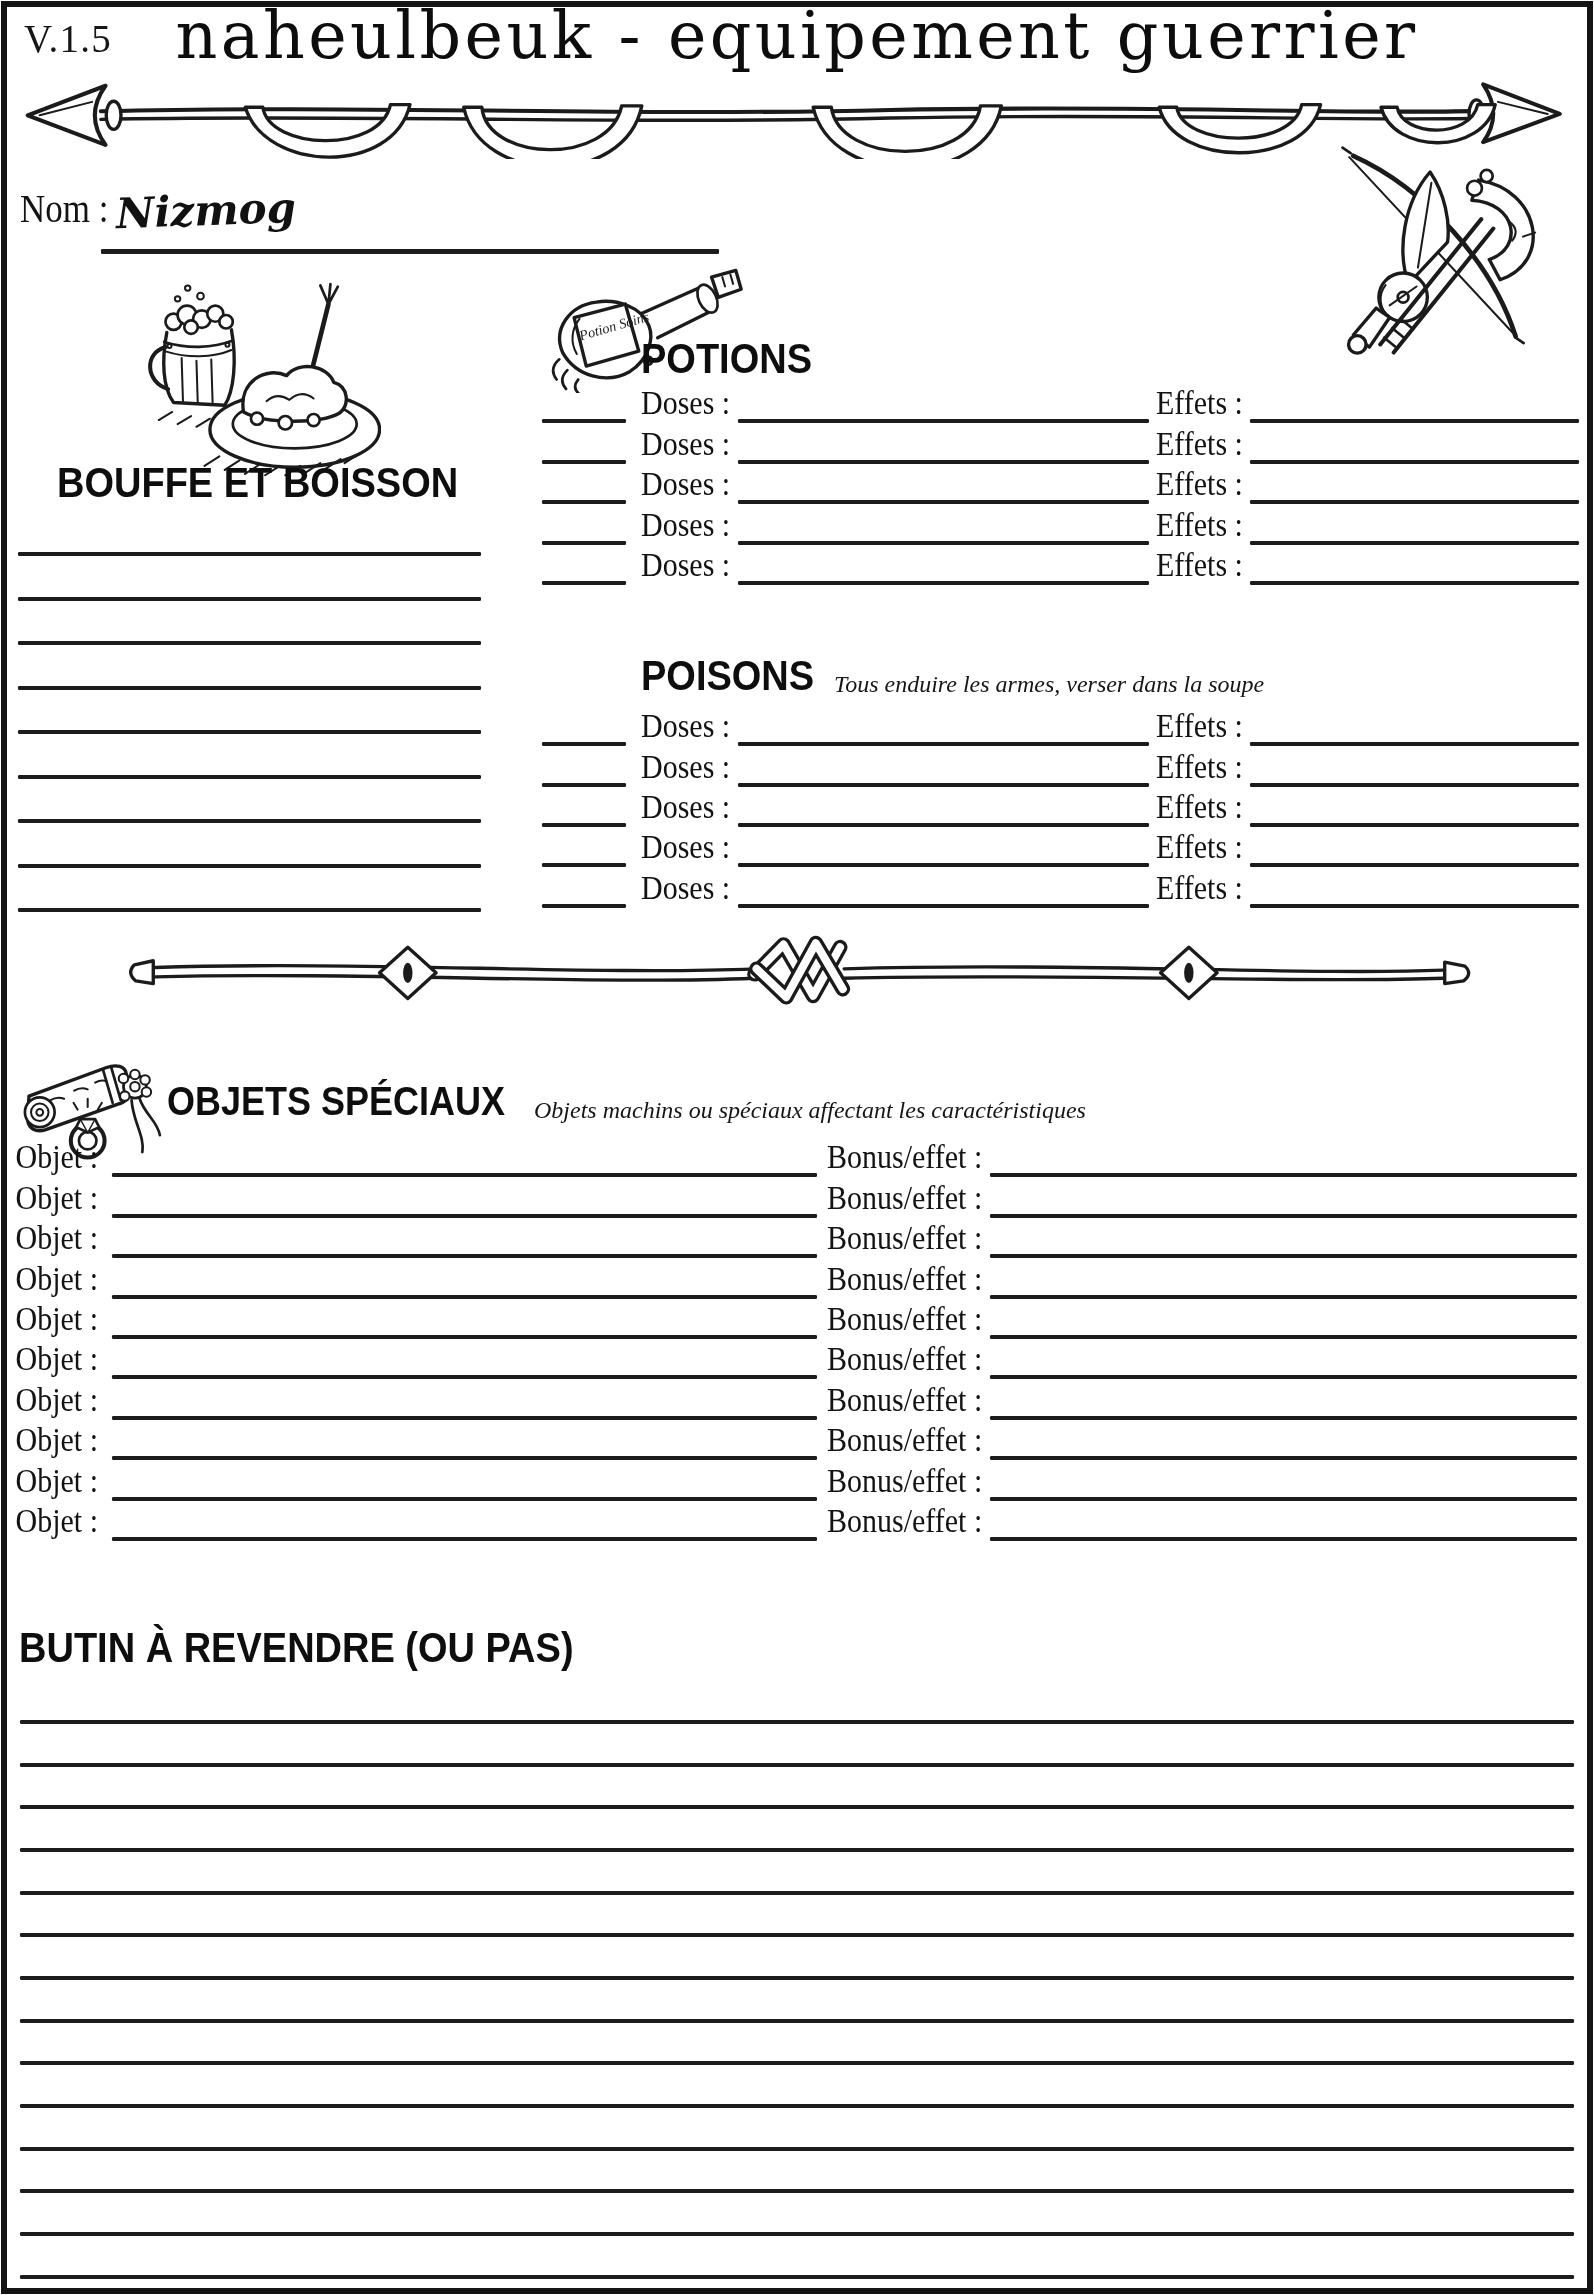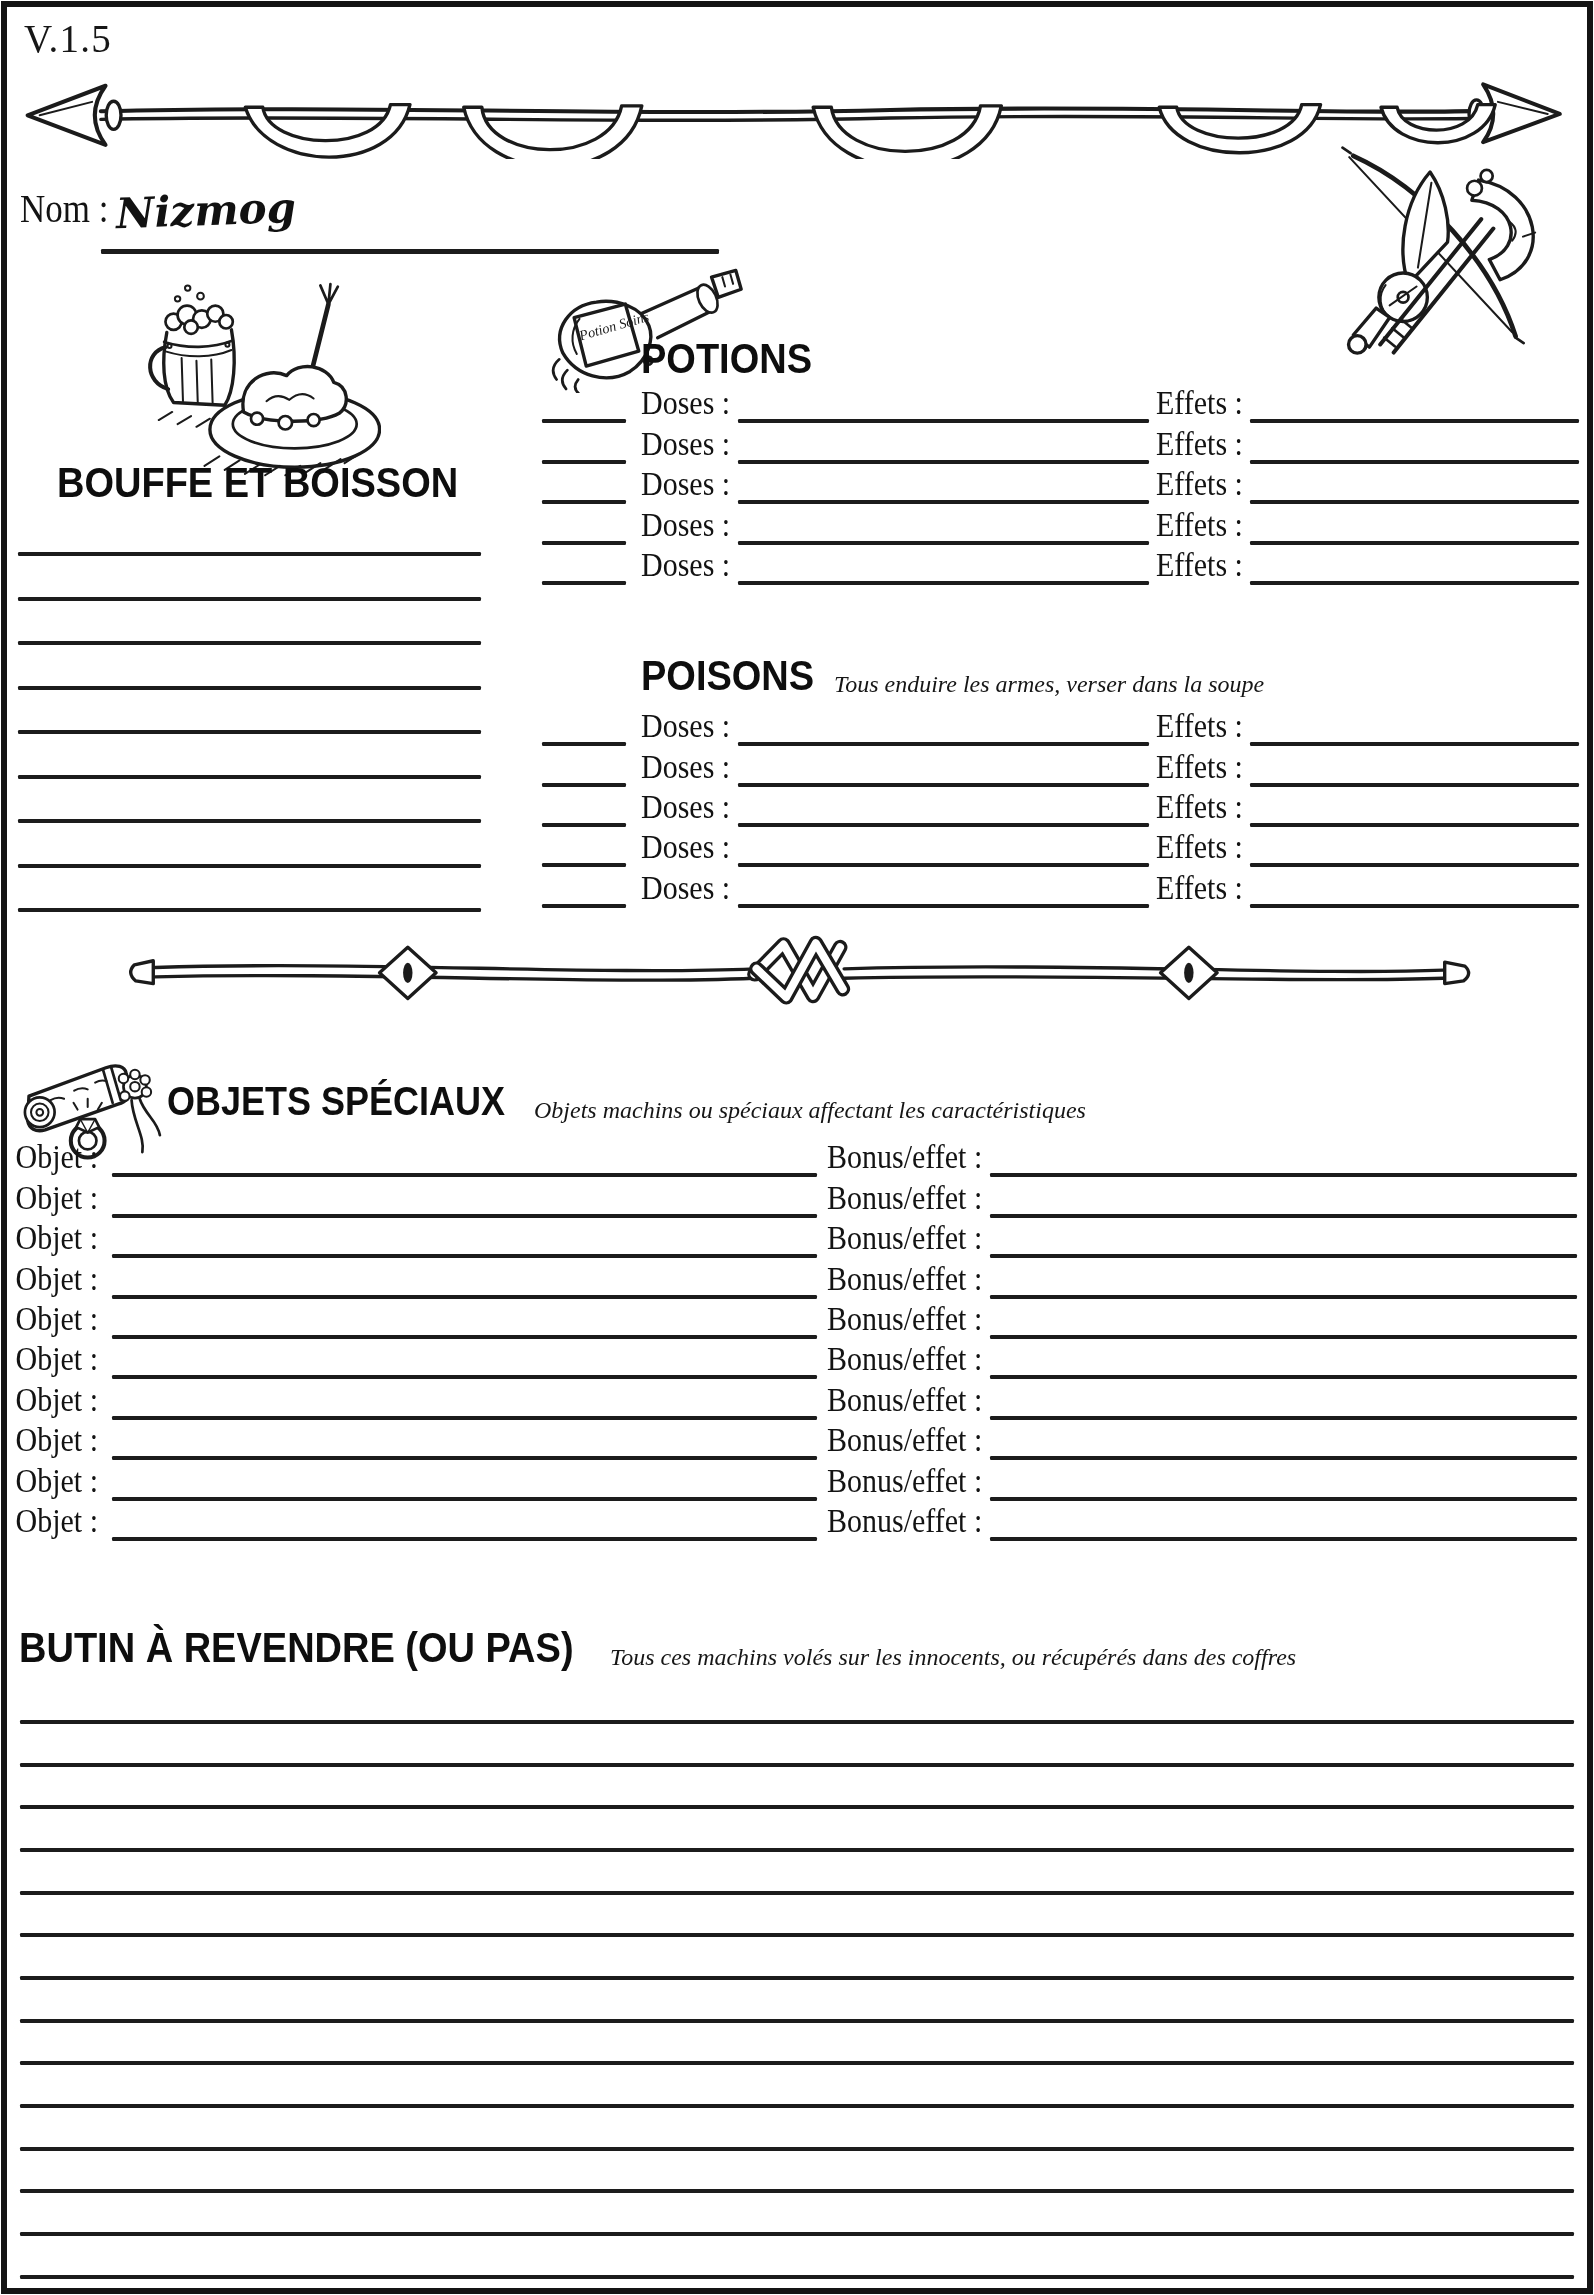--- a/index.html
+++ b/index.html
@@ -26,20 +26,21 @@
   .art path,.art circle,.art ellipse,.art line,.art polyline,.art rect,.art polygon
       {vector-effect:none;}
 </style>
 </head>
 <body>
 
 <div class="sheet">
   <div class="frame"></div>
 
   <div class="version">V.1.5</div>
+  <div class="title">Naheulbeuk - Equipement Guerrier</div>
 
   <svg class="art" style="left:15px;top:75px" width="1556" height="84" viewBox="0 0 2310 125" fill="none" stroke="#1b1b1b" stroke-linecap="round" stroke-linejoin="round">
     <path d="M125,54 C500,44 900,62 1300,52 C1700,44 2000,60 2190,53" stroke-width="6"></path>
     <path d="M125,66 C500,58 900,74 1300,64 C1700,56 2000,70 2190,64" stroke-width="5"></path>
     <path d="M16,60 L132,16 Q100,60 132,104 Z" fill="#fff" stroke-width="6"></path>
     <path d="M34,60 L112,40" stroke-width="3"></path>
     <ellipse cx="144" cy="60" rx="11" ry="21" fill="#fff" stroke-width="5"></ellipse>
     <path d="M2296,58 L2182,14 Q2212,58 2182,100 Z" fill="#fff" stroke-width="6"></path>
     <path d="M2278,58 L2204,40" stroke-width="3"></path>
     <ellipse cx="2172" cy="58" rx="11" ry="21" fill="#fff" stroke-width="5"></ellipse>
@@ -298,21 +299,20 @@
     <div class="rule" style="left:990px;width:587px"></div>
   </div>
   <div class="fieldrow" style="top:1502px">
     <span class="label" style="left:15.5px">Objet :</span>
     <div class="rule" style="left:112px;width:705px"></div>
     <span class="label" style="left:827px">Bonus/effet :</span>
     <div class="rule" style="left:990px;width:587px"></div>
   </div>
 
   <div class="hdr" style="left:19px;top:1631px">BUTIN À REVENDRE (OU PAS)</div>
-  <div class="sub" style="left:610px;top:1645px">Tous ces machins volés sur les innocents, ou récupérés dans des coffres</div>
 
   <div class="rule" style="left:20px;top:1720px;width:1554px"></div>
   <div class="rule" style="left:20px;top:1763px;width:1554px"></div>
   <div class="rule" style="left:20px;top:1805px;width:1554px"></div>
   <div class="rule" style="left:20px;top:1848px;width:1554px"></div>
   <div class="rule" style="left:20px;top:1891px;width:1554px"></div>
   <div class="rule" style="left:20px;top:1933px;width:1554px"></div>
   <div class="rule" style="left:20px;top:1976px;width:1554px"></div>
   <div class="rule" style="left:20px;top:2019px;width:1554px"></div>
   <div class="rule" style="left:20px;top:2061px;width:1554px"></div>

